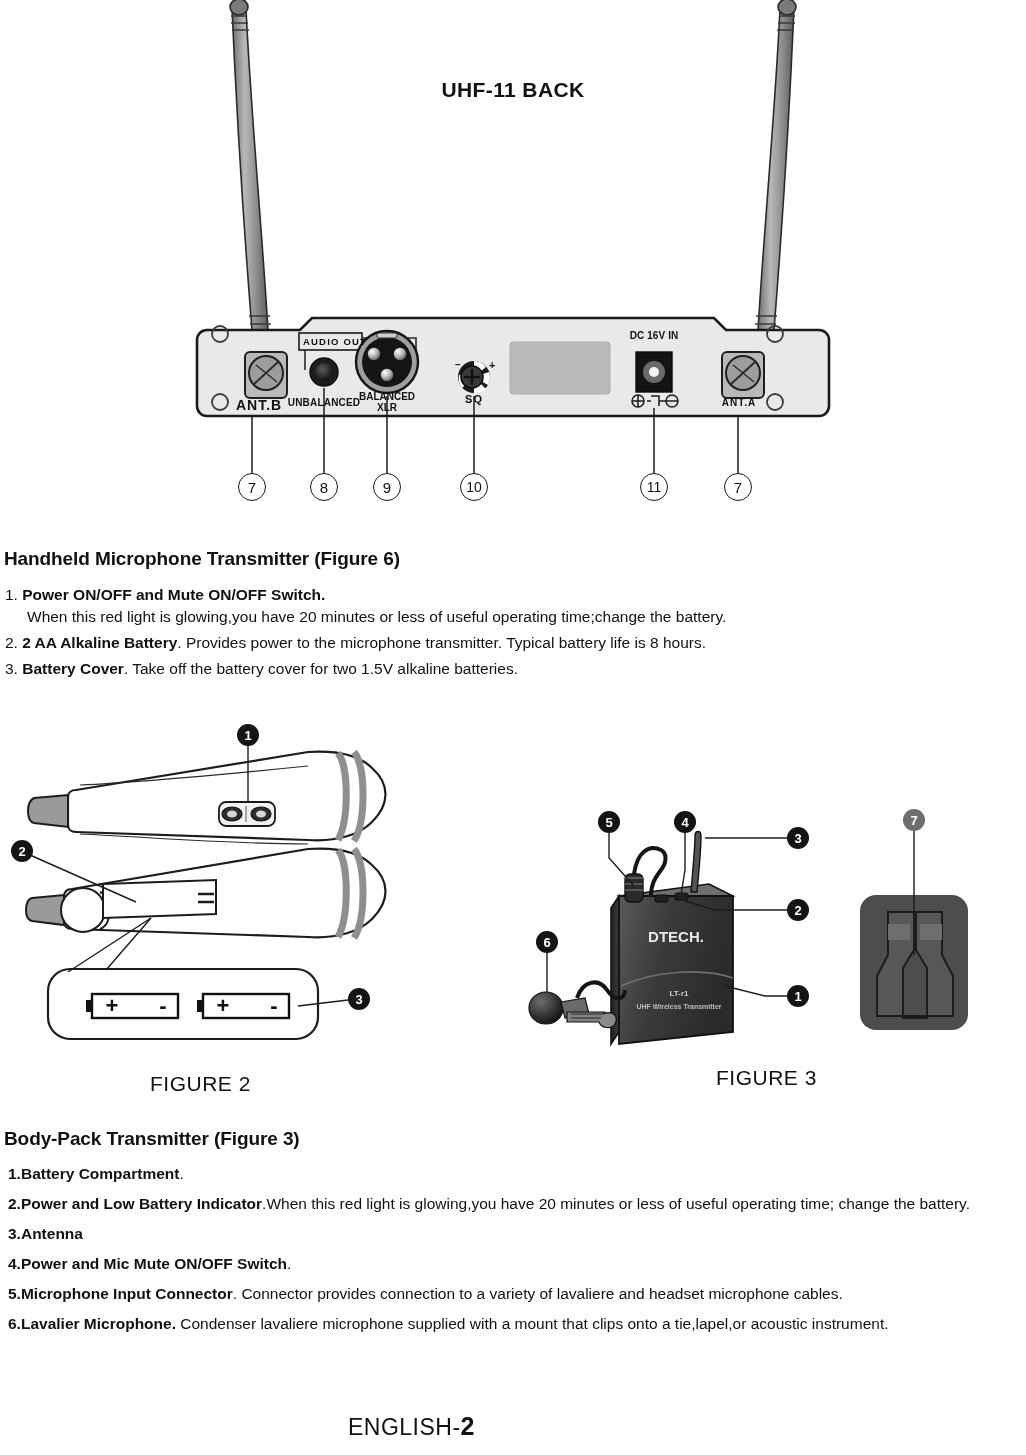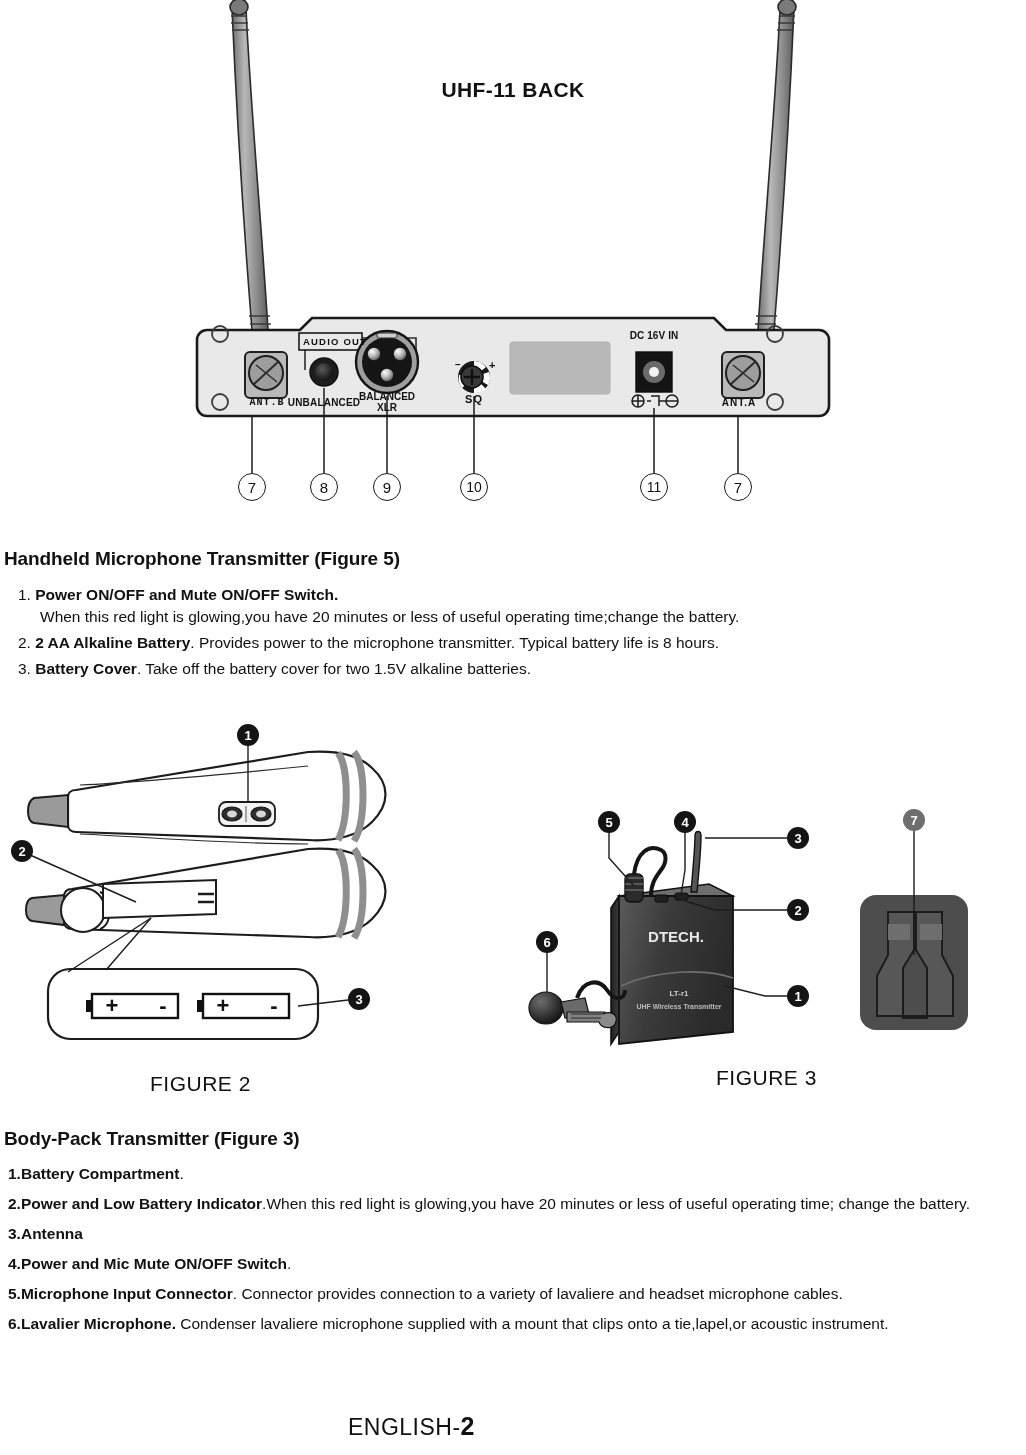--- a/index.html
+++ b/index.html
@@ -41,21 +41,21 @@
     line-height: 1.42;
   }
   .body-line b { font-weight: bold; }
 
   #handheld-section {
     position: absolute;
     left: 4px; top: 548px;
     width: 1018px;
   }
   #handheld-section .section-heading { margin-bottom: 14px; }
-  #handheld-list { list-style: none; margin: 14px; padding: 0; }
+  #handheld-list { list-style: none; margin: 1px; padding: 0; }
   #handheld-list li { margin-bottom: 4px; }
   .ind { display: block; padding-left: 22px; }
 
   #bodypack-section {
     position: absolute;
     left: 4px; top: 1128px;
     width: 1018px;
   }
   #bodypack-section .section-heading { margin-bottom: 13px; }
   #bodypack-list { list-style: none; margin: 4px; padding: 0; }
@@ -198,21 +198,21 @@
       <path d="M324,388 L324,473"></path>
       <path d="M387,396 L387,473"></path>
       <path d="M474,396 L474,473"></path>
       <path d="M654,408 L654,473"></path>
       <path d="M738,416 L738,473"></path>
     </g>
   </svg>
 
   
   <div style="position:absolute;left:303px;top:336px;font-size:9.5px;font-weight:bold;letter-spacing:1.2px;">AUDIO OUT</div>
-  <div style="position:absolute;left:236px;top:397px;width:62px;text-align:center;font-size:10px;font-weight:bold;letter-spacing:1px;font-family:Liberation Mono, monospace;">ANT.B</div>
+  <div style="position:absolute;left:236px;top:397px;width:62px;font-size:14px;font-weight:bold;letter-spacing:1px;">ANT.B</div>
   <div style="position:absolute;left:287px;top:397px;width:74px;text-align:center;font-size:10px;font-weight:bold;letter-spacing:0.2px;">UNBALANCED</div>
   <div style="position:absolute;left:355px;top:392px;width:64px;text-align:center;font-size:10px;font-weight:bold;line-height:1.05;">
     <span>BALANCED</span><br>
     <span>XLR</span>
   </div>
   <div style="position:absolute;left:455px;top:359px;font-size:10px;font-weight:bold;">–</div>
   <div style="position:absolute;left:489px;top:359px;font-size:11px;font-weight:bold;">+</div>
   <div style="position:absolute;left:448px;top:393px;width:52px;text-align:center;font-size:11px;font-weight:bold;letter-spacing:1px;">SQ</div>
   <div style="position:absolute;left:616px;top:330px;width:76px;text-align:center;font-size:10px;font-weight:bold;letter-spacing:0.1px;">DC 16V IN</div>
   <div style="position:absolute;left:708px;top:397px;width:62px;text-align:center;font-size:10px;font-weight:bold;letter-spacing:1px;">ANT.A</div>
@@ -220,21 +220,21 @@
   
   <div class="callout-7a" style="position:absolute;left:238px;top:473px;width:28px;height:28px;border:1.6px solid #1a1a1a;border-radius:50%;display:flex;align-items:center;justify-content:center;font-size:15px;">7</div>
   <div style="position:absolute;left:310px;top:473px;width:28px;height:28px;border:1.6px solid #1a1a1a;border-radius:50%;display:flex;align-items:center;justify-content:center;font-size:15px;">8</div>
   <div style="position:absolute;left:373px;top:473px;width:28px;height:28px;border:1.6px solid #1a1a1a;border-radius:50%;display:flex;align-items:center;justify-content:center;font-size:15px;">9</div>
   <div style="position:absolute;left:460px;top:473px;width:28px;height:28px;border:1.6px solid #1a1a1a;border-radius:50%;display:flex;align-items:center;justify-content:center;font-size:14px;">10</div>
   <div style="position:absolute;left:640px;top:473px;width:28px;height:28px;border:1.6px solid #1a1a1a;border-radius:50%;display:flex;align-items:center;justify-content:center;font-size:14px;">11</div>
   <div style="position:absolute;left:724px;top:473px;width:28px;height:28px;border:1.6px solid #1a1a1a;border-radius:50%;display:flex;align-items:center;justify-content:center;font-size:15px;">7</div>
 </div>
 
 <div id="handheld-section">
-  <div class="section-heading">Handheld Microphone Transmitter (Figure 5)</div>
+  <div class="section-heading">Handheld Microphone Transmitter (Figure 6)</div>
   <ul id="handheld-list">
     <li class="body-line">
       <span>1.</span>
       <b>Power  ON/OFF and Mute  ON/OFF  Switch.</b>
       <span class="ind">When this red light is glowing,you have  20 minutes  or less of  useful operating time;change the battery.</span>
     </li>
     <li class="body-line">
       <span>2.</span>
       <b>2 AA Alkaline  Battery</b><span>.   Provides power  to the microphone transmitter. Typical battery life is  8 hours.</span>
     </li>

